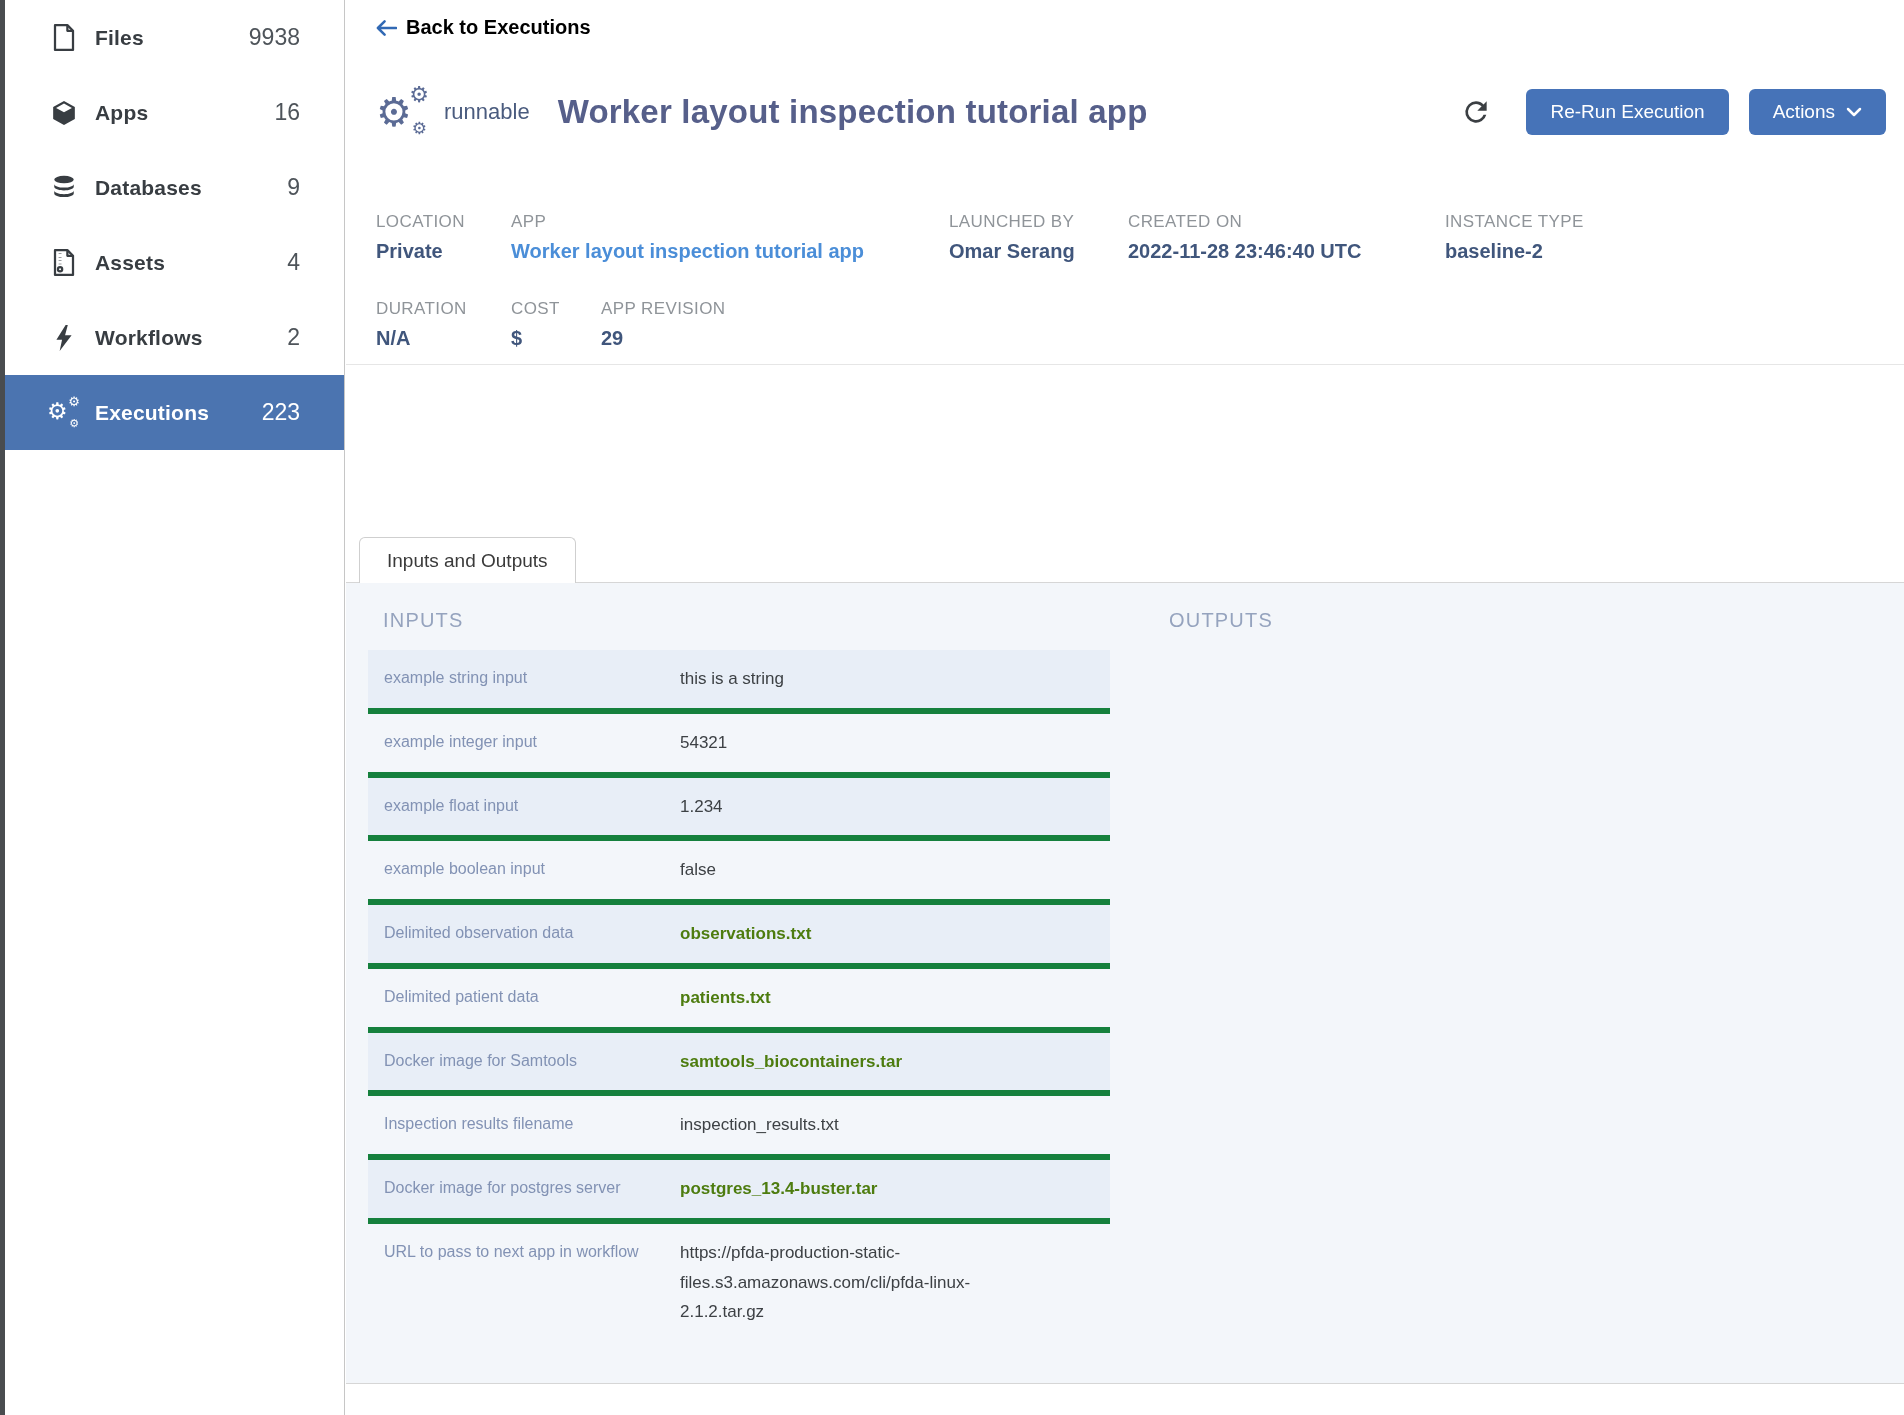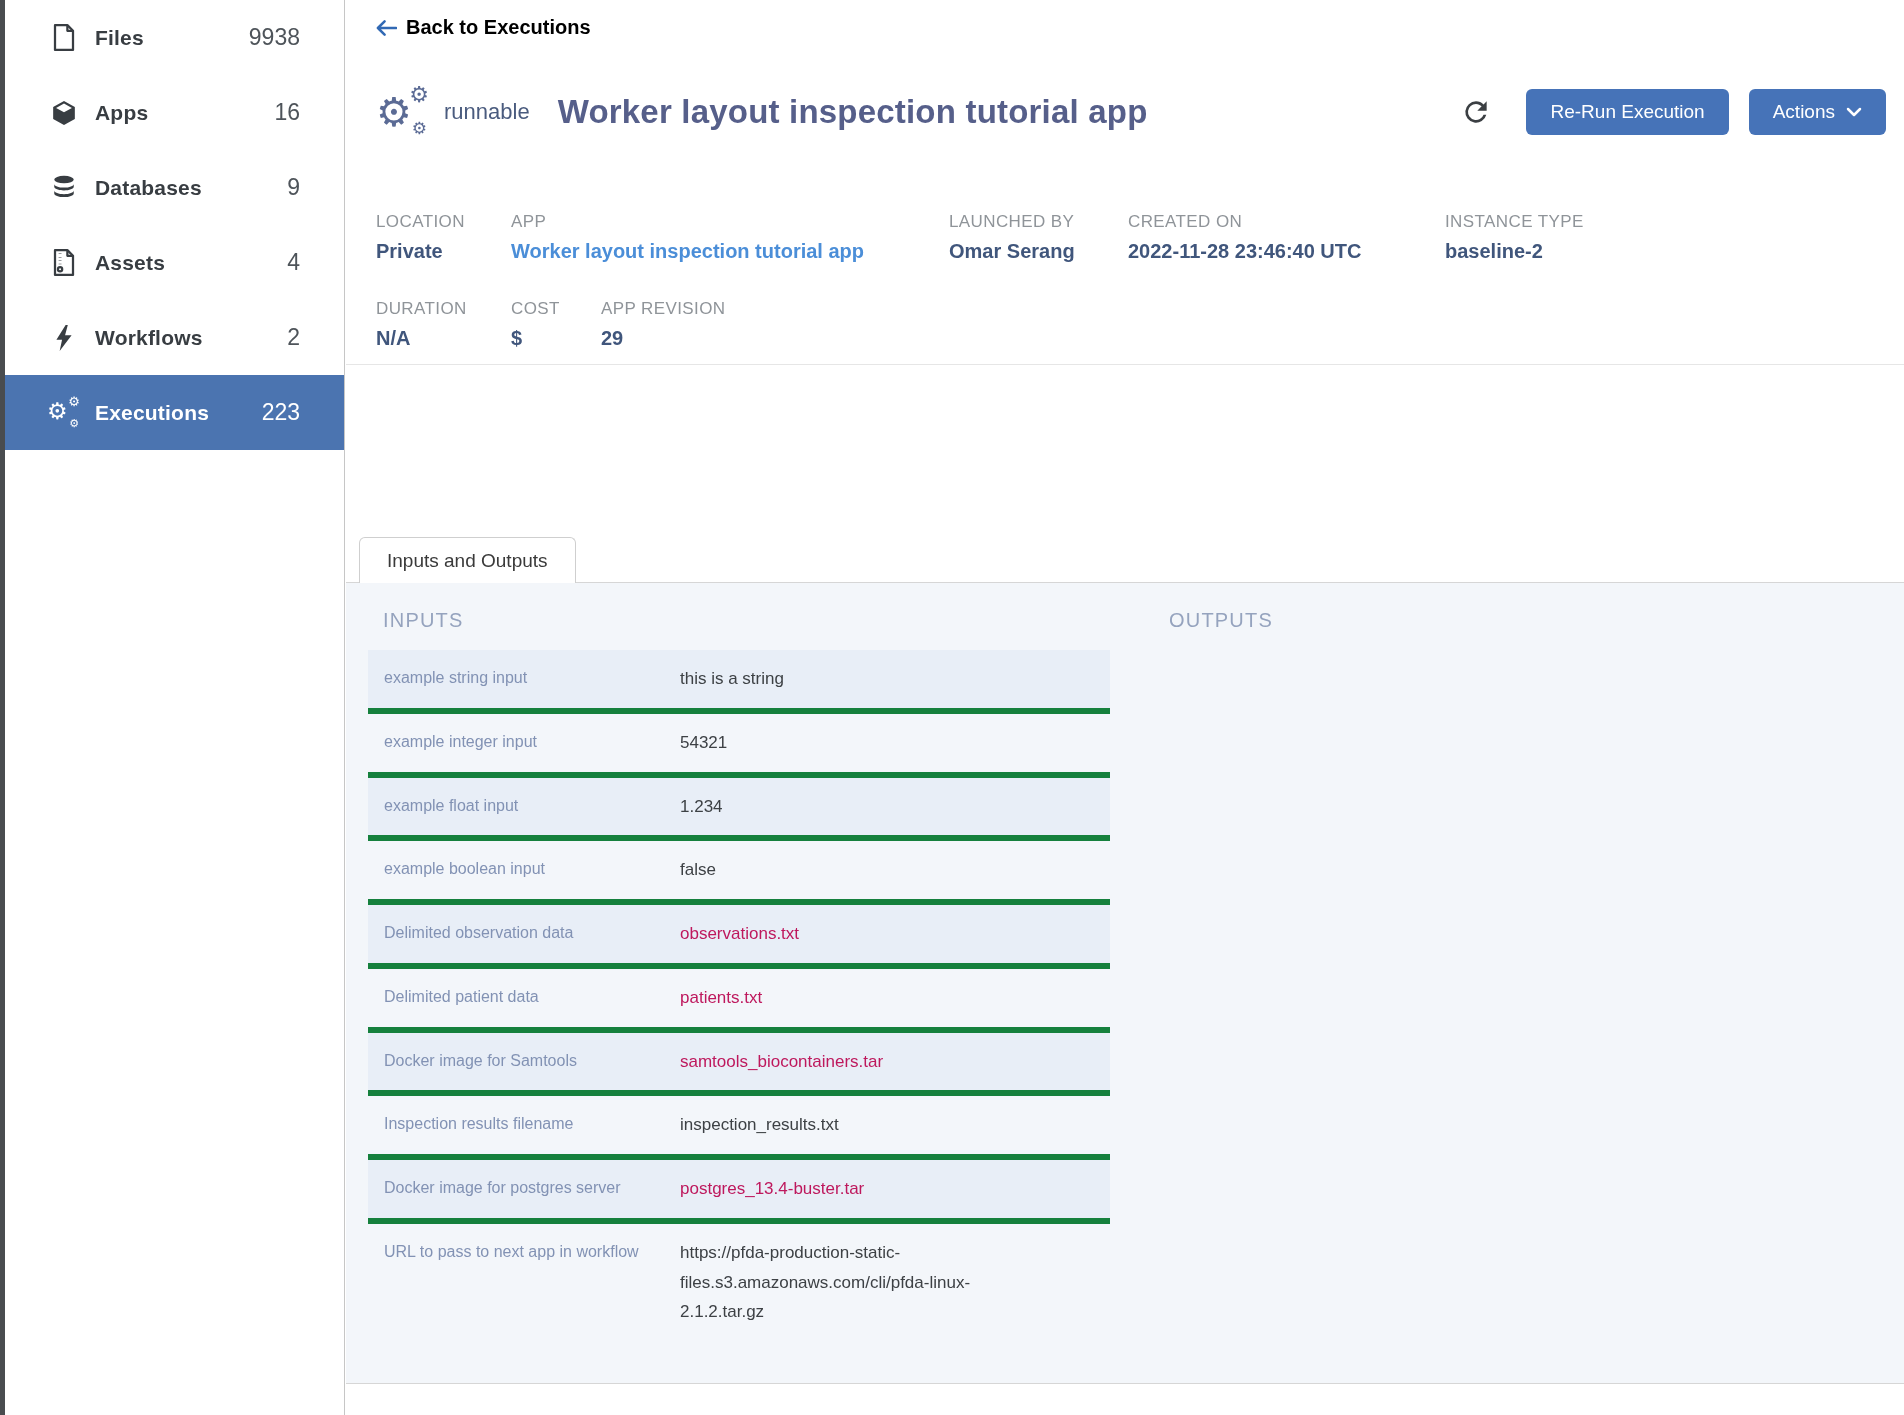--- a/index.html
+++ b/index.html
@@ -67,21 +67,21 @@
   .col-header { font-size:20px; color:#95a3be; letter-spacing:1.2px; margin:0 0 18px 15px; }
   .outputs-col .col-header { margin-left:0; }
   .io-table { width:742px; }
   .io-row { display:flex; align-items:flex-start; padding:14px 16px; }
   .io-row + .io-row { border-top:6px solid #15803d; }
   .io-row.alt { background:#e8eef7; }
   .io-label { width:280px; flex:none; font-family:Liberation Sans, sans-serif;
               font-size:16px; line-height:1.7; color:#8292b4; }
   .io-value { margin-left:16px; font-size:17px; line-height:1.75; color:#3d4145;
               max-width:340px; overflow-wrap:break-word; }
-  .io-value.link { color:#be185d; cursor:pointer; }
+  .io-value.link { color:#4d7c0f; cursor:pointer;font-weight:bold; }
 </style>
 </head>
 <body>
 
 <div class="left-strip"></div>
 
 <aside class="sidebar">
   <div class="side-item">
     <span class="s-icon">
       <svg width="24" height="27" viewBox="0 0 20 24" fill="none" stroke="#383d42" stroke-width="2" stroke-linejoin="round">

